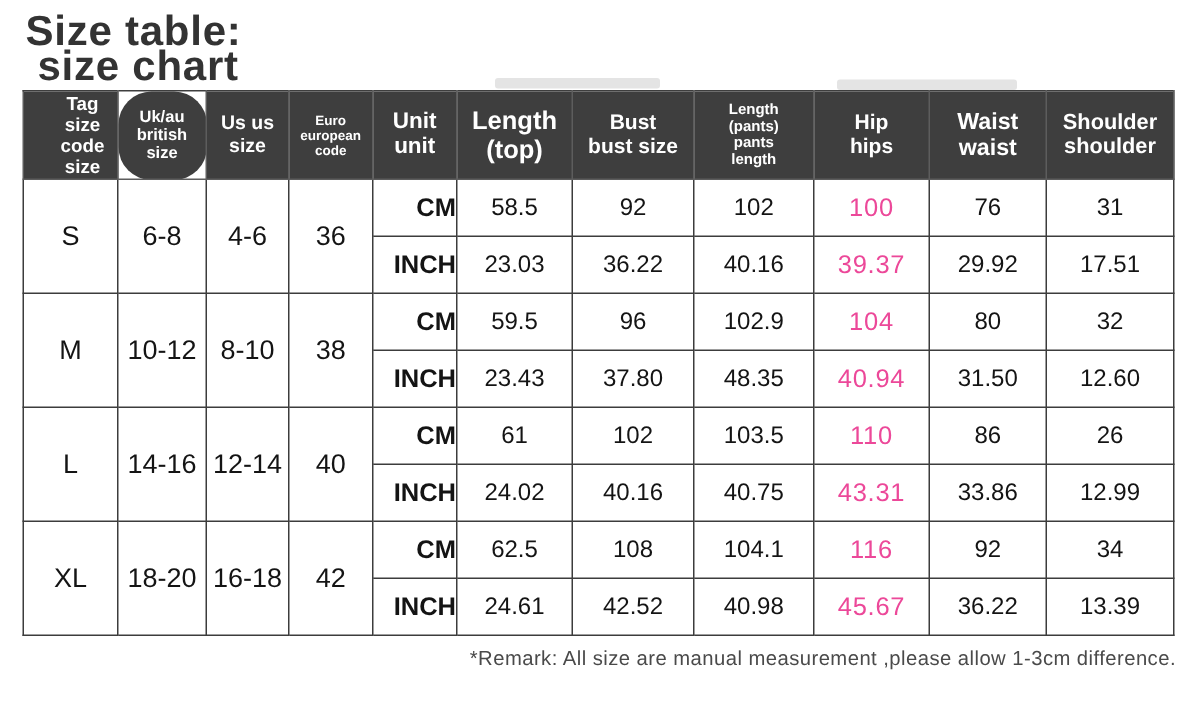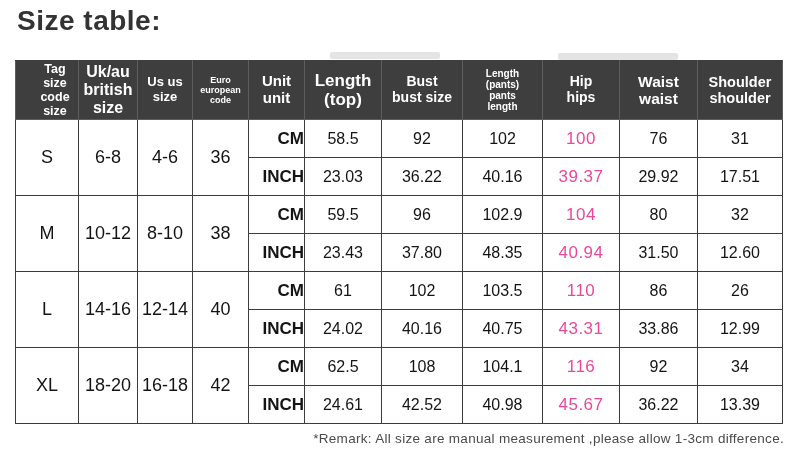--- a/index.html
+++ b/index.html
@@ -31,21 +31,21 @@
     border-collapse:collapse;table-layout:fixed;width:767px;
   }
   th{
     background:var(--header_bg);color:var(--header_text);
     font-weight:700;text-align:center;vertical-align:middle;
     white-space:pre-line;height:46px;line-height:1.12;
     border:1px solid #5d5d5d;border-top:1px solid var(--header_bg);
     padding:1px 0;
   }
   th.c1{font-size:12.5px;padding-left:16px;}
-  th.c2{font-size:16px;}
+  th.c2{font-size:11px;border-radius:22px;}
   th.c3{font-size:13px;}
   th.c4{font-size:9px;}
   th.c5{font-size:15px;}
   th.c6{font-size:17px;}
   th.c7{font-size:14px;}
   th.c8{font-size:10px;}
   th.c9{font-size:14px;margin-top:12px;}
   th.c10{font-size:15.5px;}
   th.c11{font-size:14.5px;}
   td{
@@ -59,20 +59,21 @@
   .remark{
     position:absolute;right:6px;top:431px;
     font-size:13.5px;color:var(--remark_text);letter-spacing:0.3px;
   }
 </style>
 </head>
 <body>
 
 <div class="title">
   <div class="line1">Size table:</div>
+  <div class="line2">size chart</div>
 </div>
 
 <div class="smudge a"></div>
 <div class="smudge b"></div>
 
 <table>
   <colgroup>
     <col style="width:63px">
       <col style="width:59px">
       <col style="width:55px">

